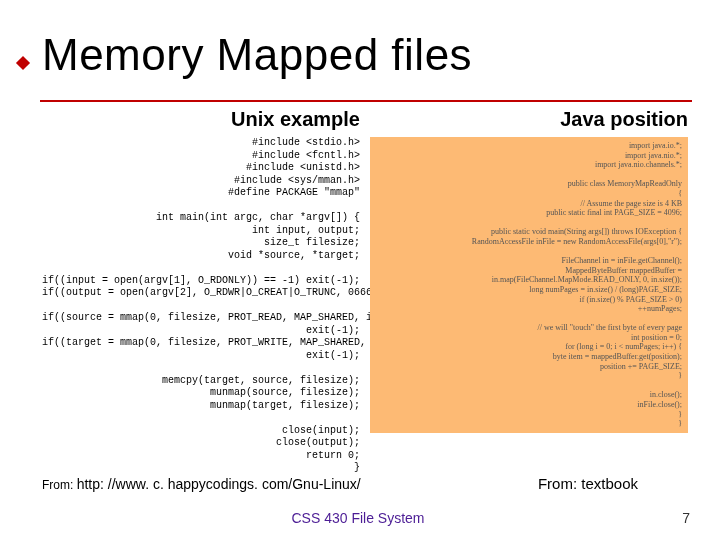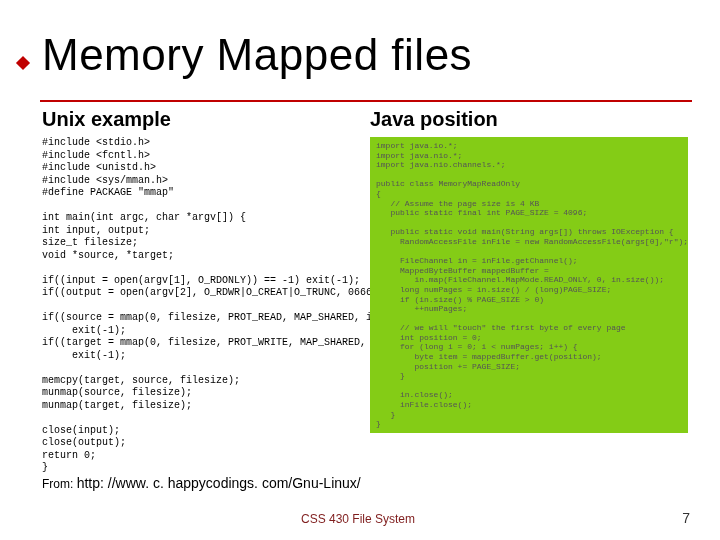--- a/index.html
+++ b/index.html
@@ -1,30 +1,30 @@
 <!DOCTYPE html>
 <html><head>
 <meta charset="utf-8">
 <style>
   * { margin: 0; padding: 0; box-sizing: border-box; }
   html, body { width: 720px; height: 540px; background: #fff; font-family: "Times New Roman", serif; color: #000; overflow: hidden; }
   .slide { position: relative; width: 716px; height: 540px; padding: 20px 28px 24px 42px; }
   .bullet-sq { position: absolute; left: 18px; top: 58px; width: 10px; height: 10px; background: #c00000; transform: rotate(45deg); }
   .underline { position: absolute; left: 40px; right: 24px; top: 100px; height: 2px; background: #c00000; }
   .title { font-size: 44px; font-weight: 400; letter-spacing: 0.5px; margin: 10px 0 28px 0; font-family: "Trebuchet MS", "Verdana", sans-serif; }
-  .cols { display: flex; gap: 10px; margin-top: 7px; }
+  .cols { display: flex; gap: 10px; margin-top: 7px; text-align: right; }
   .col { flex: 1; min-width: 0; }
   .sub { font-size: 20px; font-family: "Trebuchet MS", sans-serif; font-weight: 700; margin-bottom: 6px; }
   .code { font-family: Liberation Mono, monospace; font-size: 10px; line-height: 1.25; white-space: pre; color: #000; }
-  .javaimg { font-family: Liberation Mono, monospace; font-size: 8px; line-height: 1.2; white-space: pre; color: #555; background: #84cc16; padding: 4px 6px; }
+  .javaimg { font-family: Liberation Serif, serif; font-size: 8px; line-height: 1.2; white-space: pre; color: #555; background: #fdba74; padding: 4px 6px; }
   .from-row { display: flex; justify-content: space-between; align-items: baseline; margin-top: 0px; font-size: 13px; font-family: "Trebuchet MS", sans-serif; gap: 30px; }
   .from-row .left { font-size: 12px; }
   .from-row .left .url { font-size: 14px; }
   .from-row .right { font-size: 15px; margin-right: 50px; }
-  .footer { position: absolute; bottom: 14px; left: 0; right: 0; display: flex; justify-content: center; font-size: 12px; font-family: "Trebuchet MS", sans-serif; color: #7f1d1d; }
+  .footer { position: absolute; bottom: 14px; left: 0; right: 0; display: flex; justify-content: center; font-size: 14px; font-family: "Trebuchet MS", sans-serif; color: #4c1d95; }
   .pagenum { position: absolute; bottom: 14px; right: 26px; font-size: 14px; font-family: "Trebuchet MS", sans-serif; color: #333; }
 </style>
 </head>
 <body>
 
 <div class="slide">
   <span class="bullet-sq"></span>
   <h1 class="title">Memory Mapped files</h1>
   <div class="underline"></div>
 
@@ -94,17 +94,18 @@
    }
 }</div>
     </div>
 
   </div>
 
   <div class="from-row">
     <div class="left">
       <span>From: </span><span class="url">http: //www. c. happycodings. com/Gnu-Linux/</span>
     </div>
+    <div class="right">From: textbook</div>
   </div>
 
   <div class="footer">CSS 430 File System</div>
   <div class="pagenum">7</div>
 </div>
 
 </body></html>

